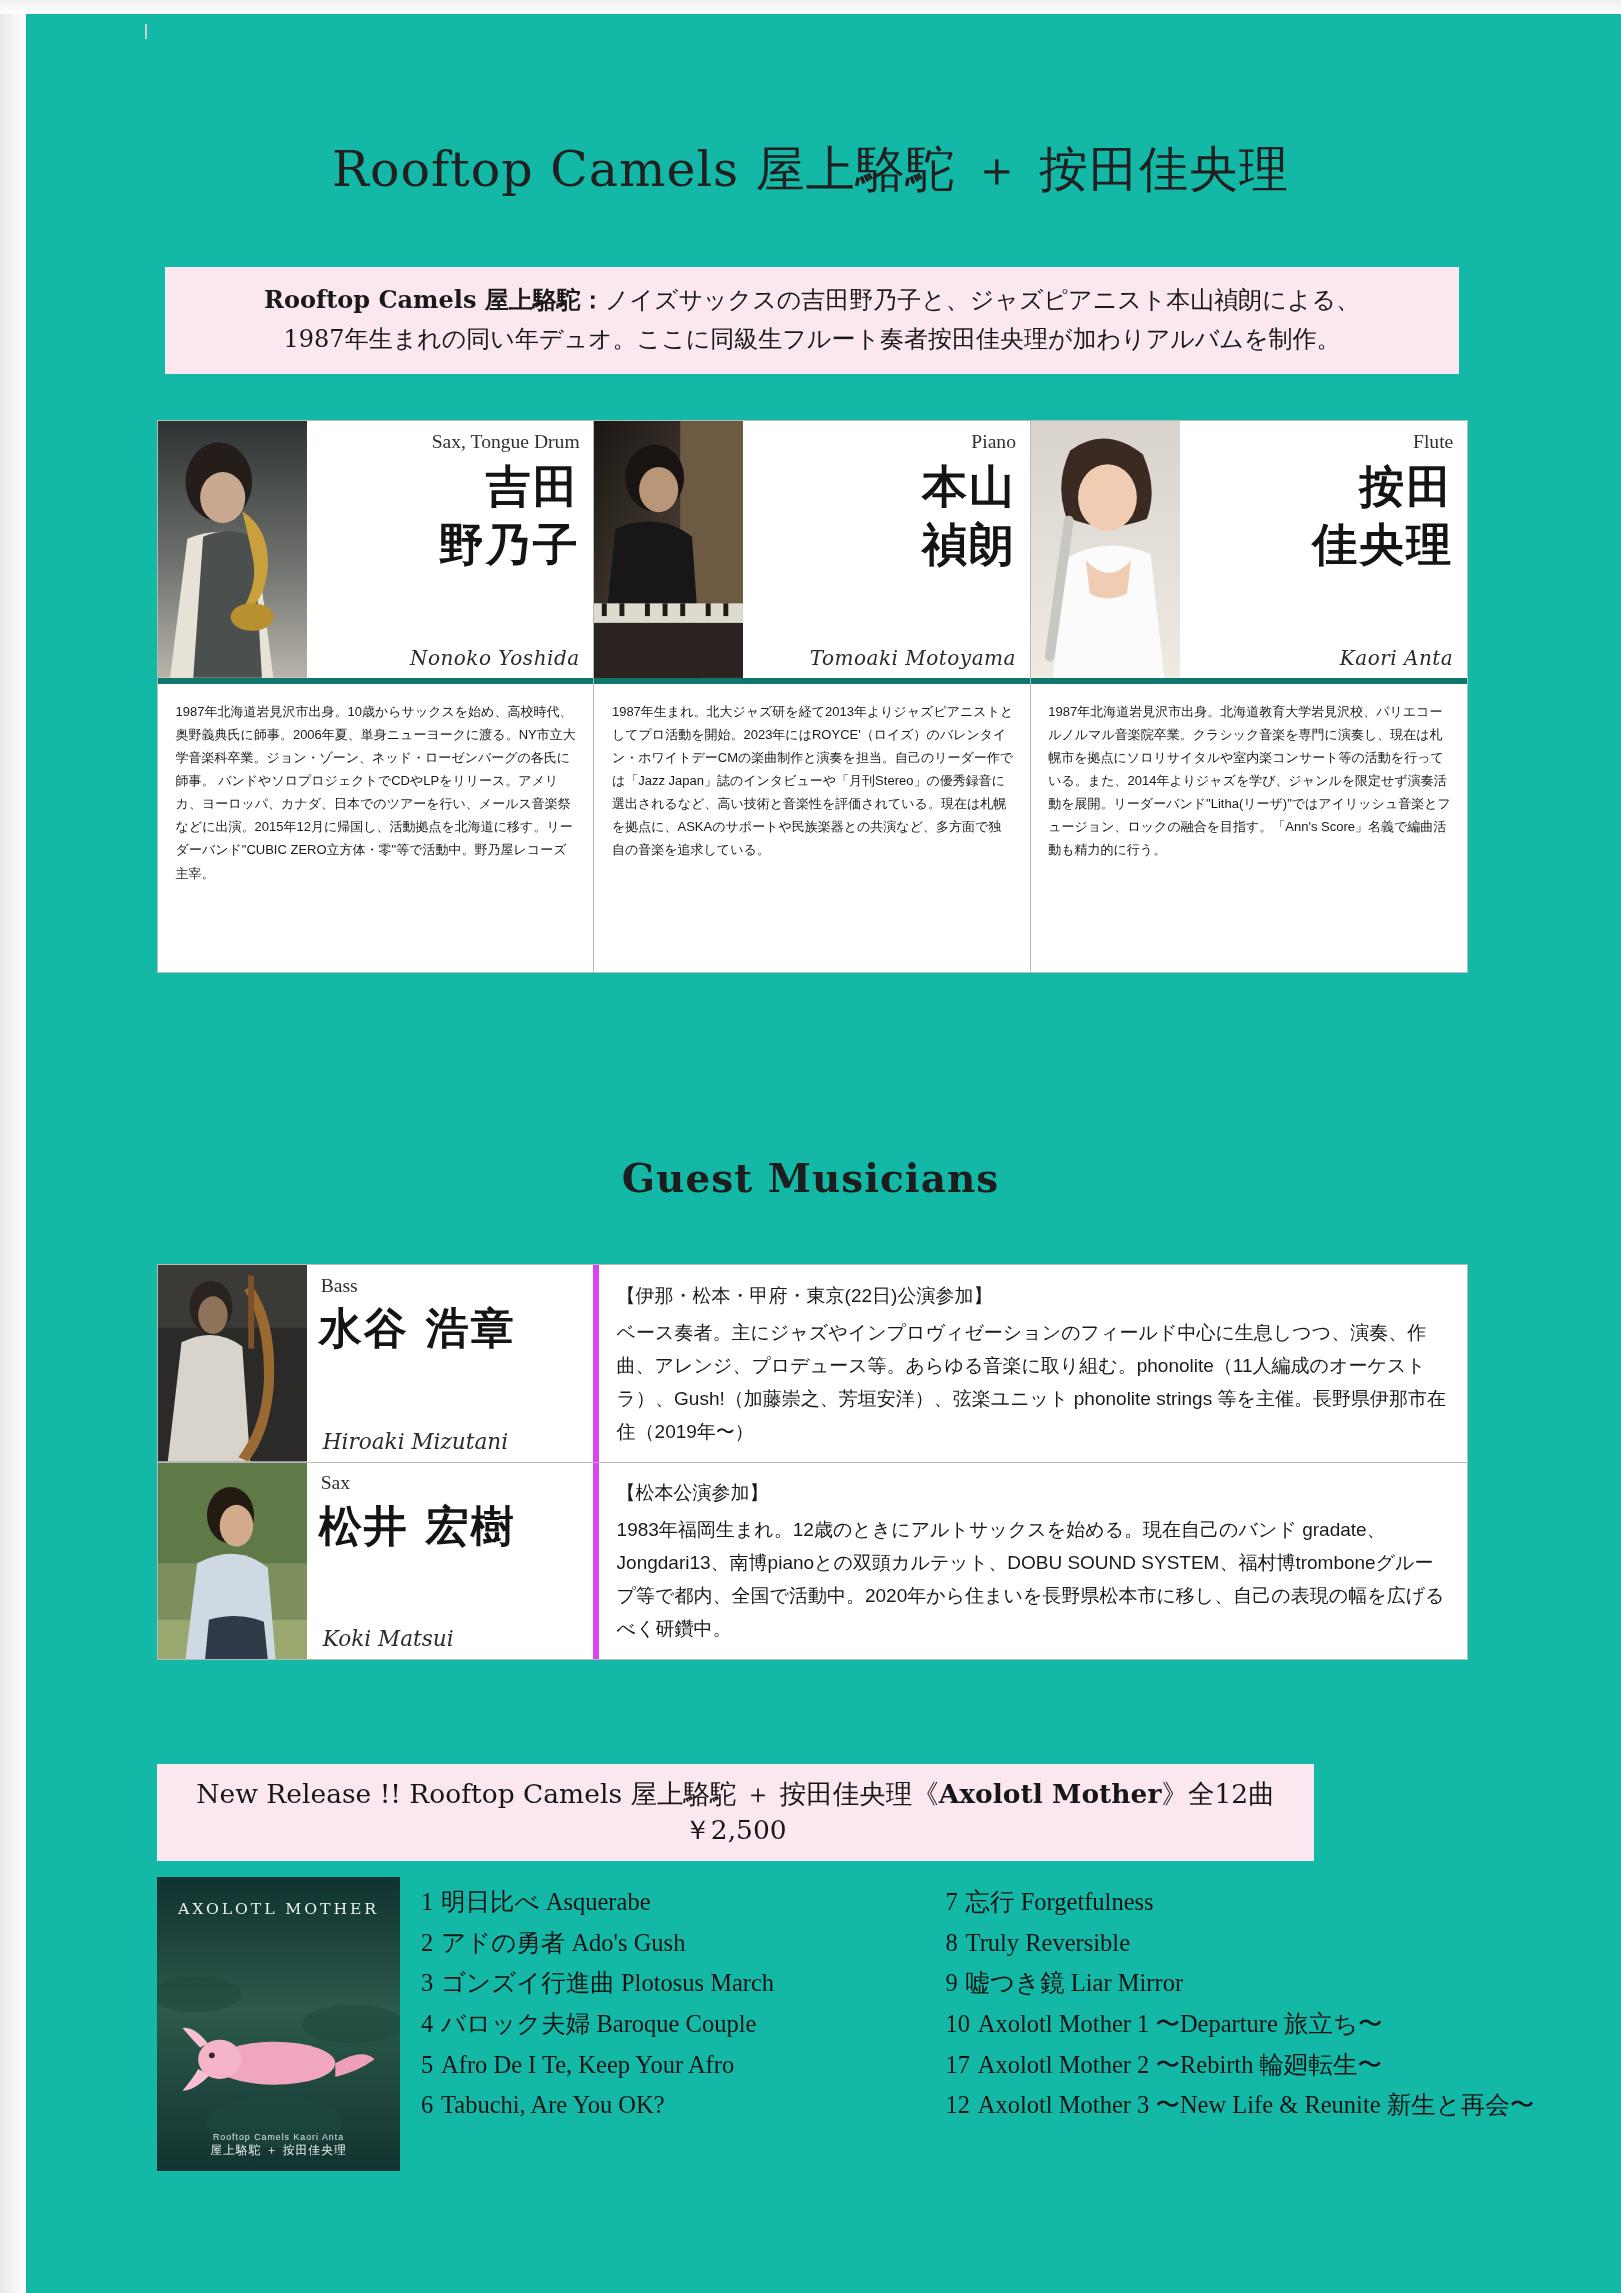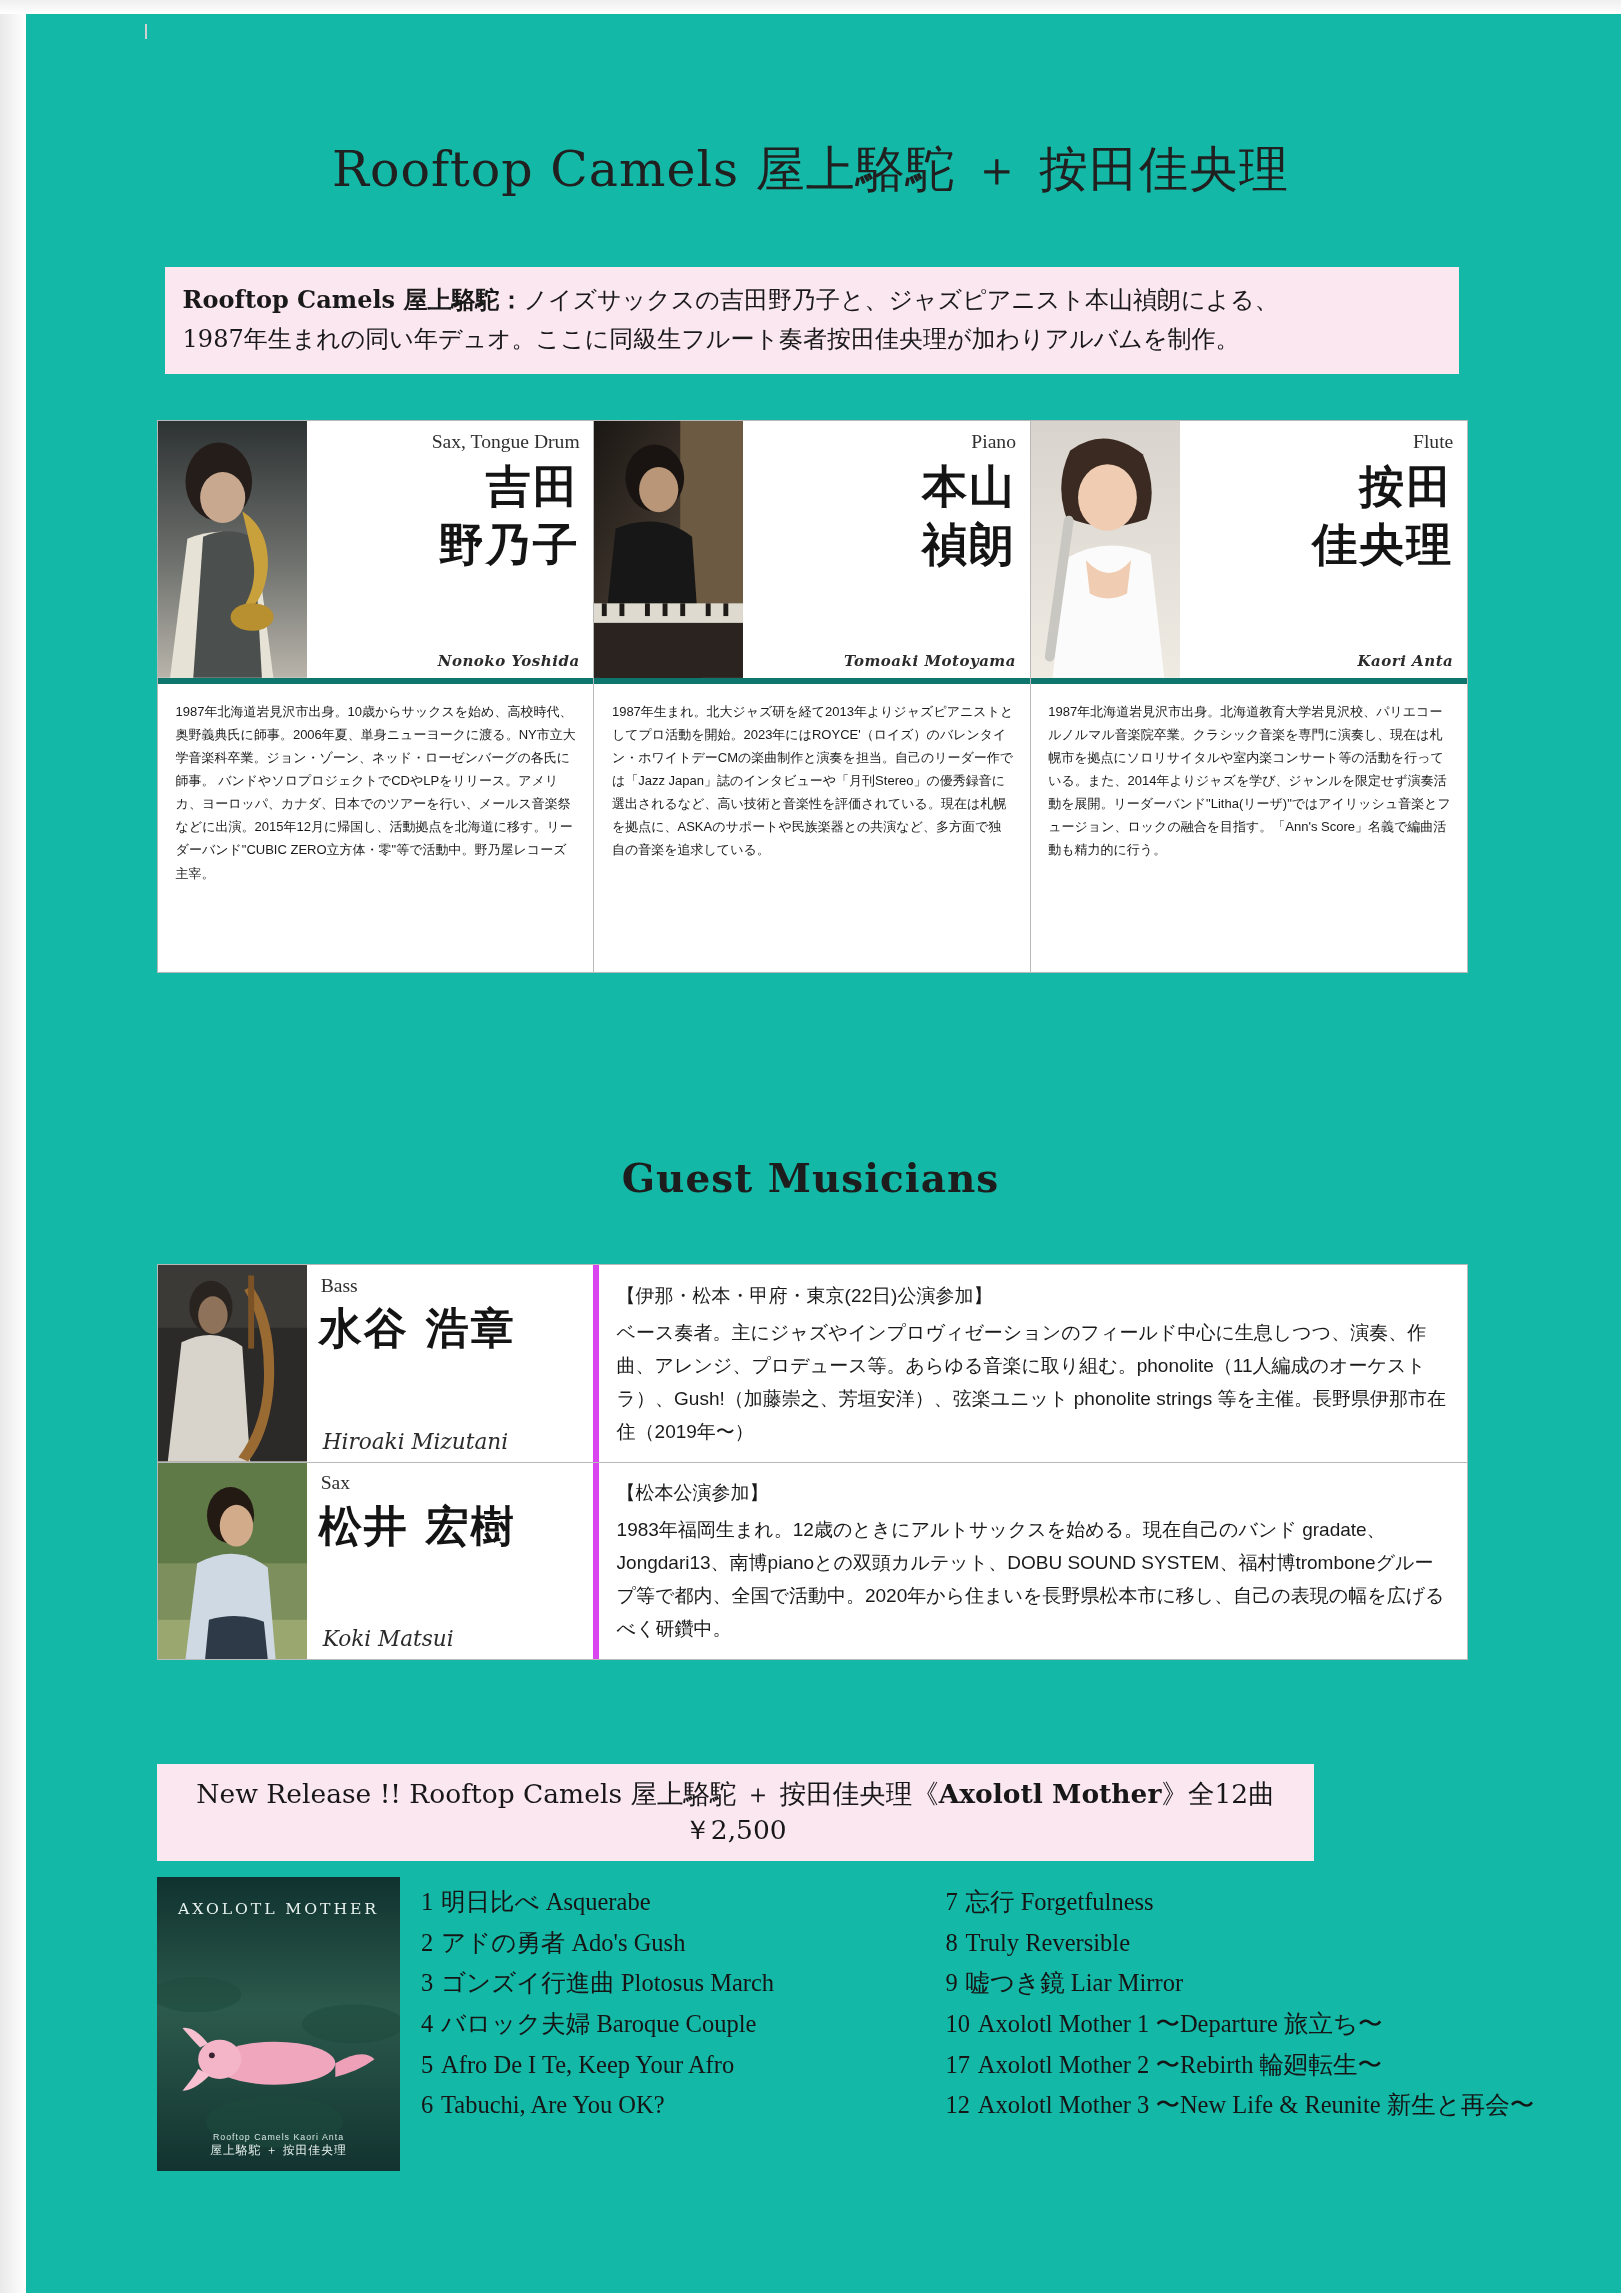--- a/index.html
+++ b/index.html
@@ -56,20 +56,21 @@
     position: absolute;
     left: 165px; top: 267px;
     width: 1294px;
     padding: 13.7px 17.6px 15.7px 17.6px;
     background: #fbe7ef;
     box-sizing: border-box;
     font-family: "DejaVu Serif", serif;
     font-size: 24px;
     line-height: 1.62;
     color: #191919;
+    text-align: center;
   }
   .lead-band b { font-weight: 700; }
 
   
   .members {
     position: absolute;
     left: 157px; top: 420px;
     width: 1311px;
     border: 1px solid #b9b9b9;
     display: flex;
@@ -123,24 +124,23 @@
     text-align: right;
     color: #141414;
     letter-spacing: 2px;
   }
   .romaji {
     position: absolute;
     right: 13.7px;
     bottom: 7.8px;
     font-family: "DejaVu Serif", serif;
     font-style: italic;
-    font-size: 15px;
+    font-size: 20px;
     color: #2b2b2b;
     letter-spacing: 0.5px;
-    font-weight: bold;
   }
   .bio {
     border-top: 6px solid #0f766e;
     padding: 15.7px 15.7px 15.7px 17.6px;
     font-size: 13px;
     line-height: 1.78;
     color: #1a1a1a;
     min-height: 294px;
     box-sizing: border-box;
   }

